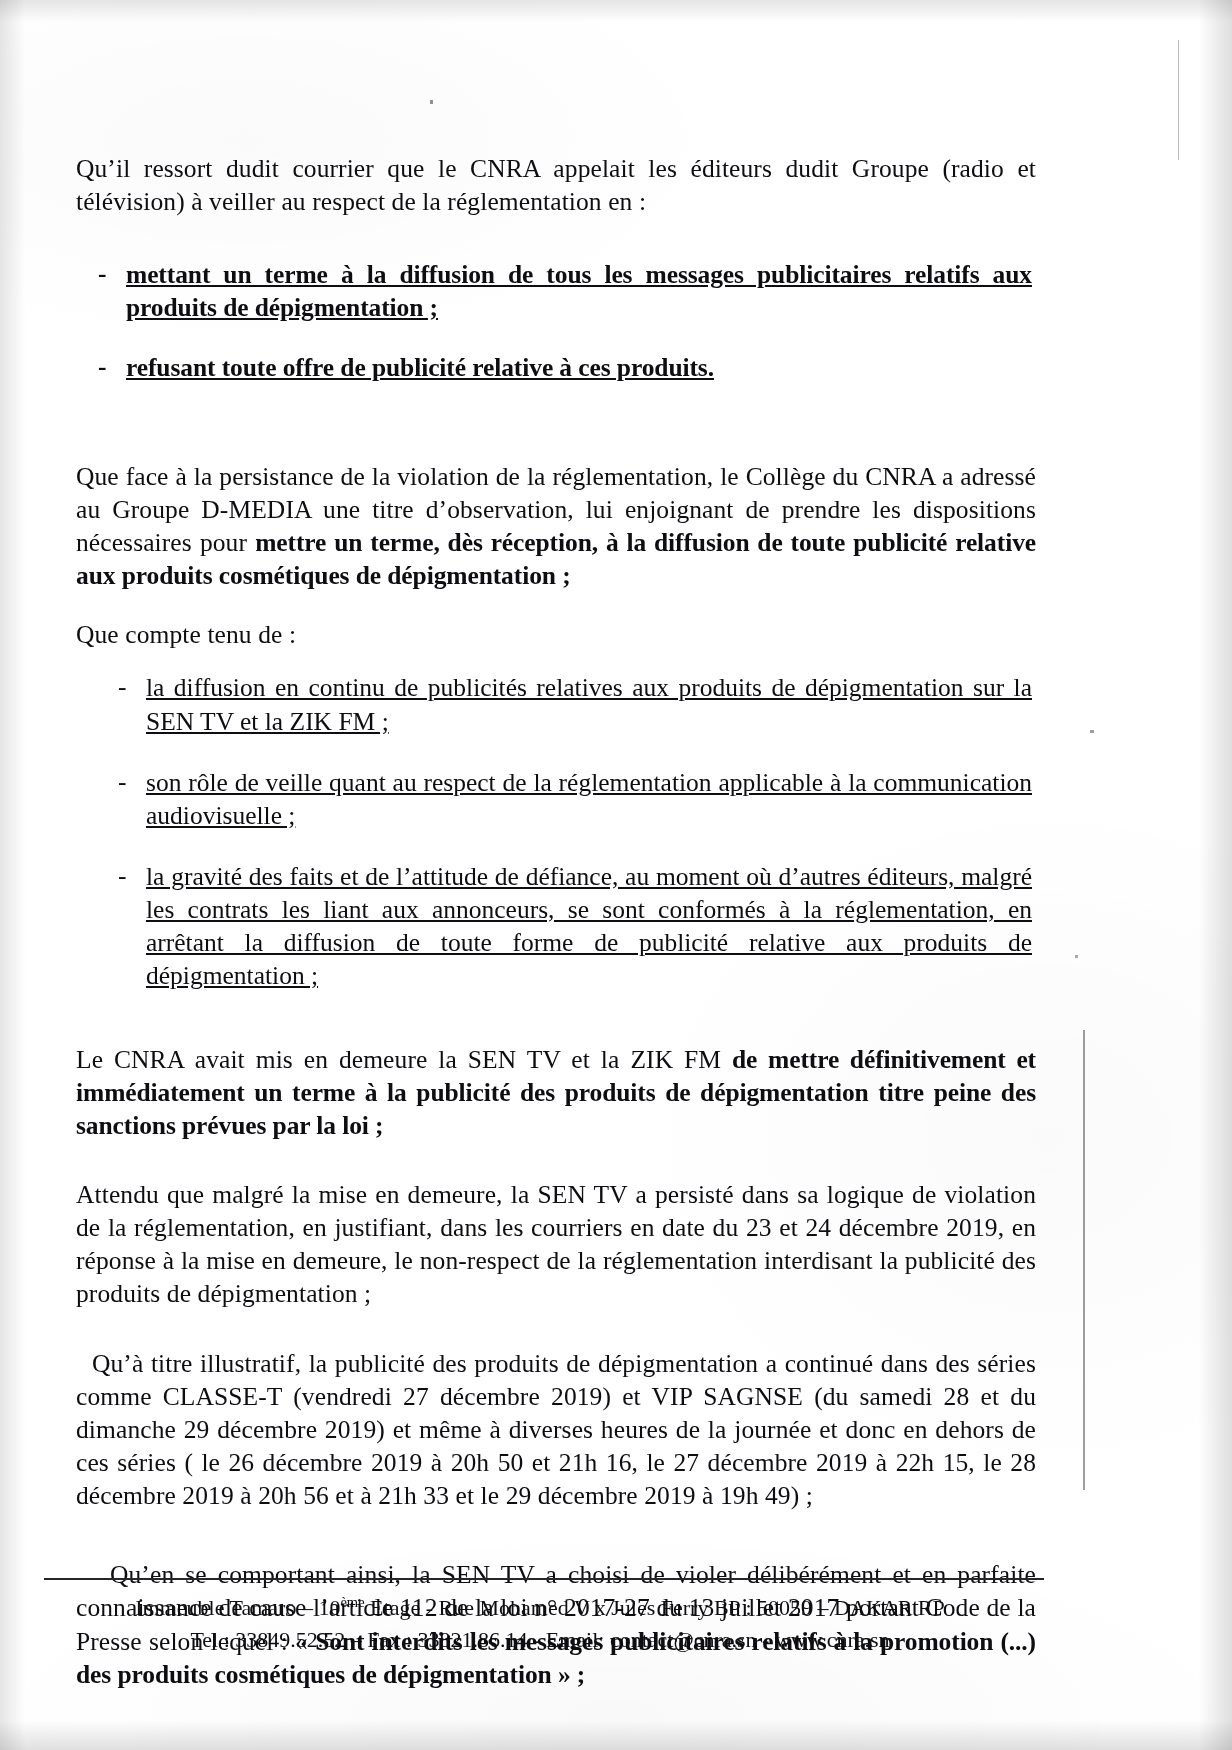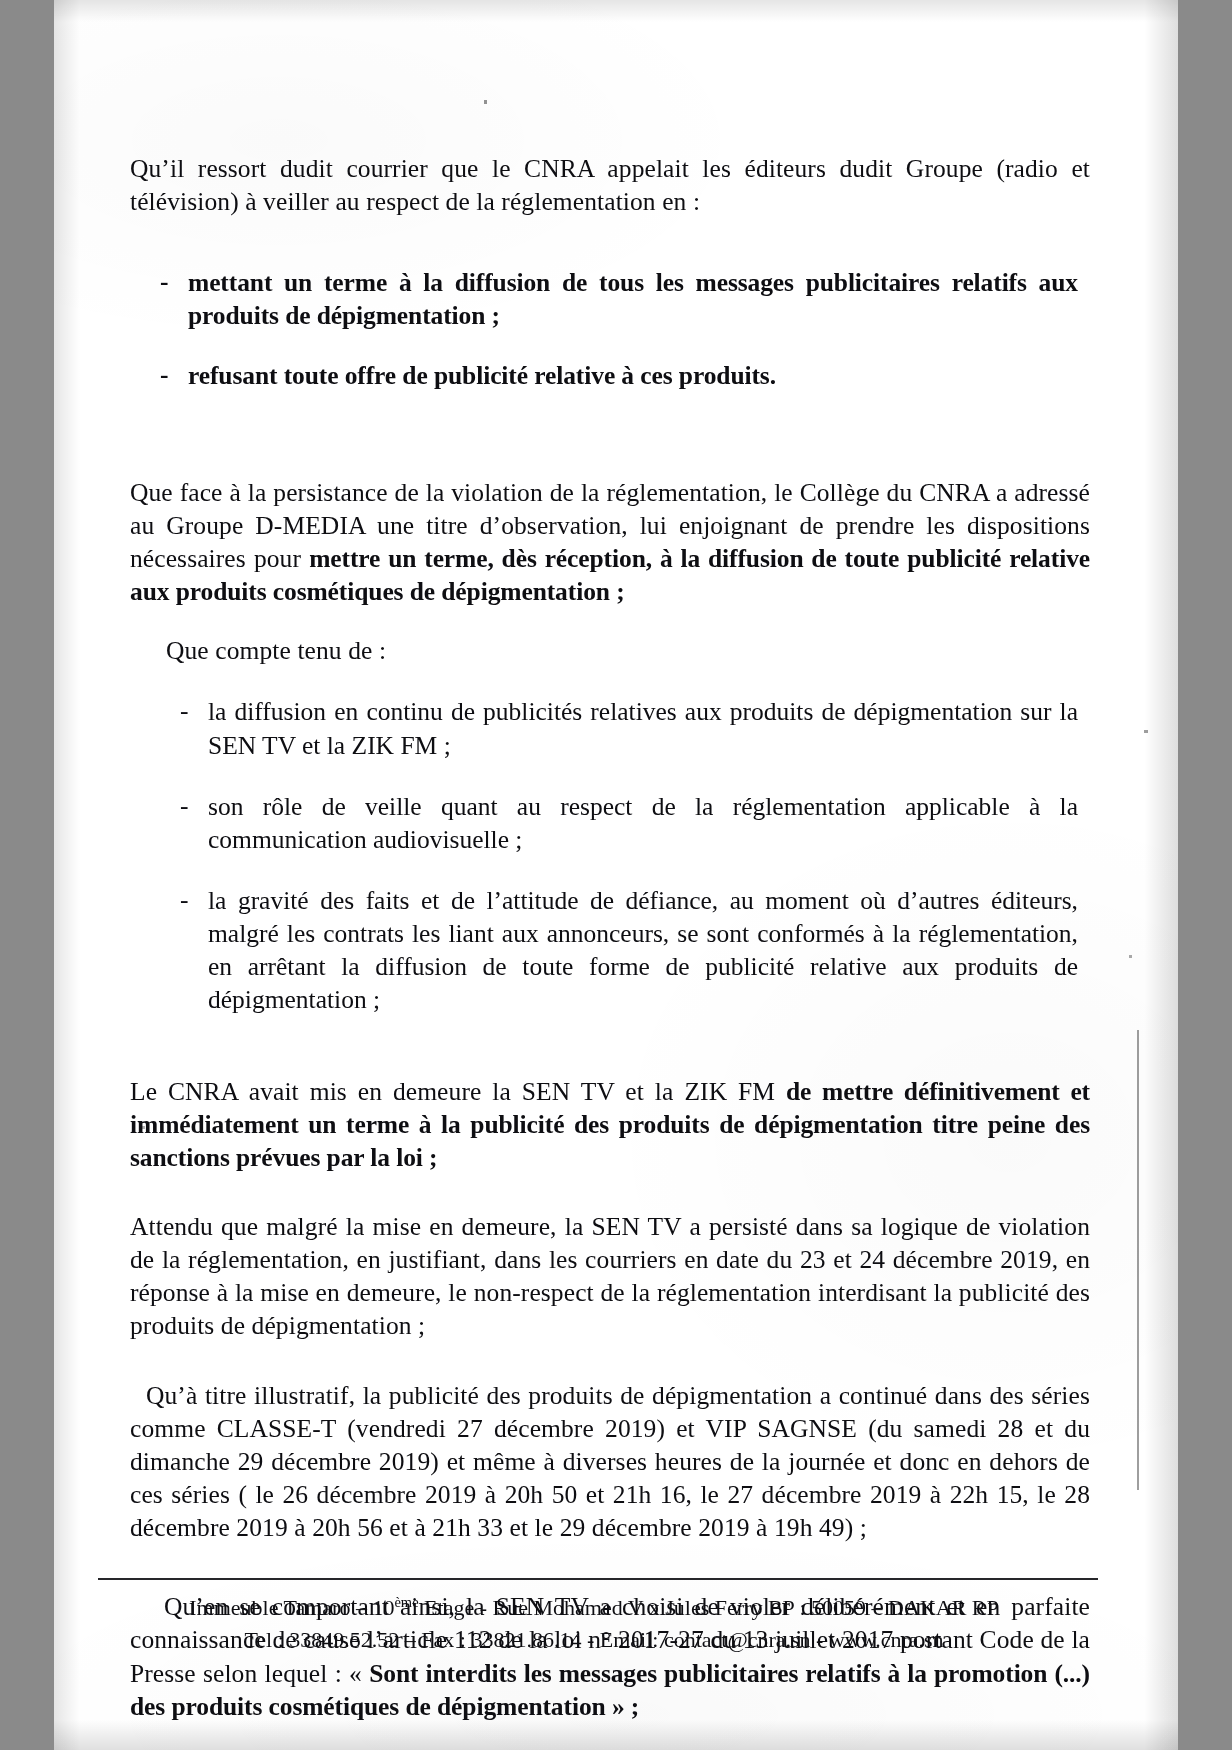--- a/index.html
+++ b/index.html
@@ -3,21 +3,21 @@
 <meta charset="utf-8">
 <title>CNRA - Decision scan</title>
 <style>
   html, body {
     margin: 0;
     padding: 0;
     background: #8a8a8a;
   }
   .page {
     position: relative;
-    width: 1124px;
+    width: 1232px;
     height: 1750px;
     margin: 0 auto;
     background: #ffffff;
     overflow: hidden;
     font-family: "Liberation Serif", "DejaVu Serif", serif;
     color: #16161a;
     
     background-image:
       radial-gradient(ellipse 700px 300px at 20% 8%, rgba(0,0,0,0.020), rgba(0,0,0,0) 70%),
       radial-gradient(ellipse 600px 500px at 85% 65%, rgba(0,0,0,0.018), rgba(0,0,0,0) 70%),
@@ -66,38 +66,39 @@
   }
 
   p.para {
     margin: 0 0 0 0;
     font-size: 25.5px;
     line-height: 1.30;
     text-align: justify;
     text-justify: inter-word;
     letter-spacing: 0.1px;
   }
-  p.para.nojust { text-align: left; margin-left: 36px; }
+  p.para.nojust { text-align: left; }
 
   .sp-sm { height: 16px; }
   .sp-md { height: 26px; }
   .sp-lg { height: 36px; }
   .sp-xl { height: 46px; }
 
   
   .heavy {
     font-weight: bold;
     letter-spacing: -0.1px;
   }
 
   
   ul.dash {
     list-style: none;
-    margin: 12px;
+    margin: 4px;
     padding: 0;
+    text-decoration: underline;
   }
   ul.dash > li {
     position: relative;
     padding-left: 46px;
     font-size: 25.5px;
     line-height: 1.30;
     text-align: justify;
   }
   ul.dash > li::before {
     content: "-";

